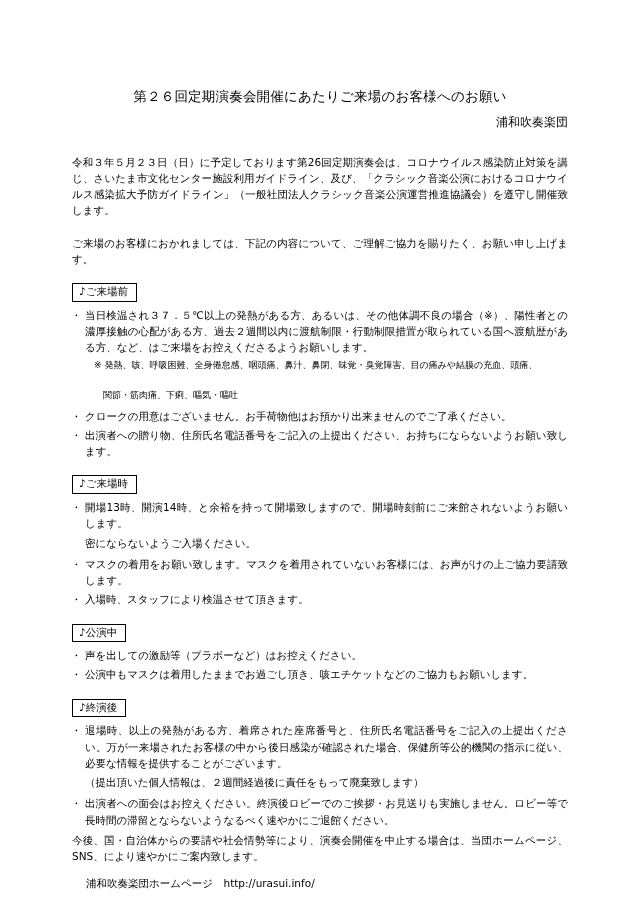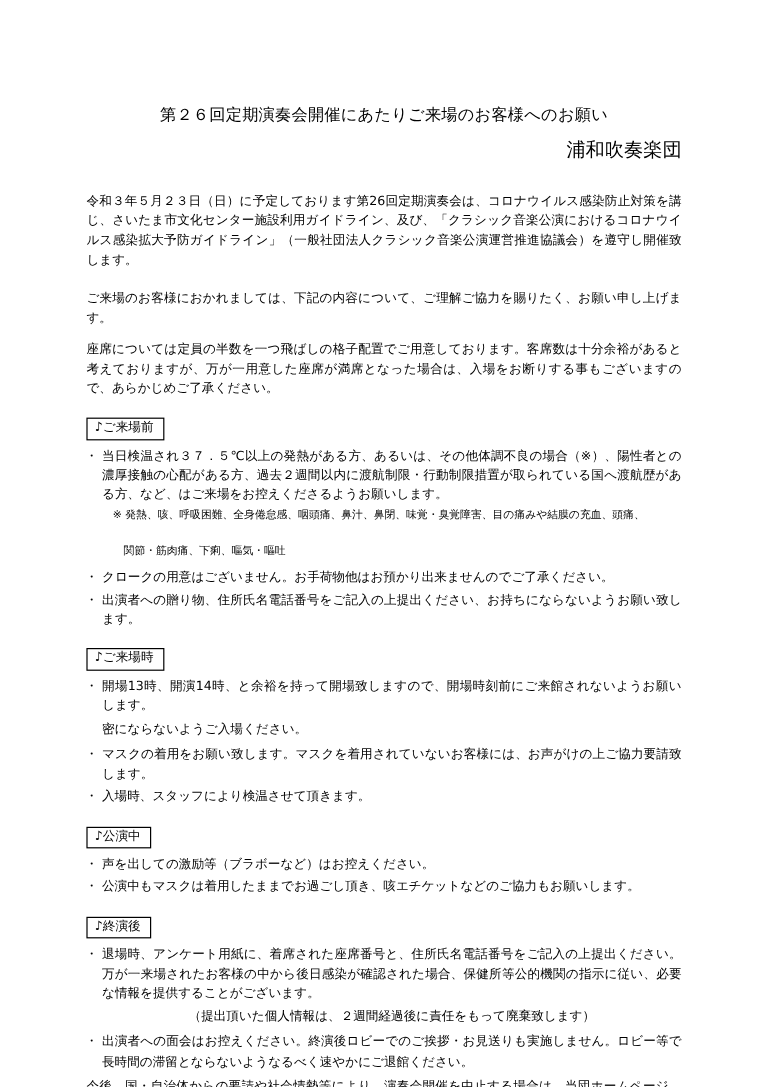--- a/index.html
+++ b/index.html
@@ -24,21 +24,21 @@
   }
   .doc-title {
     text-align: center;
     font-size: 13.5px;
     letter-spacing: 0.2px;
     margin: 14px 0 6px 0;
     font-weight: normal;
   }
   .byline {
     text-align: right;
-    font-size: 16px;
+    font-size: 12px;
     margin: 0 0 22px 0;
   }
   p.para {
     margin: 0 0 10px 0;
     text-align: justify;
     text-justify: inter-character;
   }
   p.para.tight {
     margin-bottom: 16px;
   }
@@ -82,21 +82,20 @@
   }
   .note-indent {
     font-size: 9px;
     line-height: 1.5;
     padding-left: 31px;
     margin: 17px 0 3px 0;
   }
   .paren {
     padding-left: 13px;
     margin: 2px 0 4px 0;
-    text-align: center;
   }
   .closing {
     margin-top: 20px;
   }
   .contact-lines {
     margin: 6px 0 0 0;
     padding-left: 14px;
   }
   .contact-lines div {
     margin-bottom: 2px;
@@ -106,21 +105,20 @@
 <body>
 
 <div class="page">
 
   <h1 class="doc-title">第２６回定期演奏会開催にあたりご来場のお客様へのお願い</h1>
   <div class="byline">浦和吹奏楽団</div>
 
   <p class="para tight">令和３年５月２３日（日）に予定しております第26回定期演奏会は、コロナウイルス感染防止対策を講じ、さいたま市文化センター施設利用ガイドライン、及び、「クラシック音楽公演におけるコロナウイルス感染拡大予防ガイドライン」（一般社団法人クラシック音楽公演運営推進協議会）を遵守し開催致します。</p>
   <p class="para">ご来場のお客様におかれましては、下記の内容について、ご理解ご協力を賜りたく、お願い申し上げます。</p>
 
-  <p class="para">座席については定員の半数を一つ飛ばしの格子配置でご用意しております。客席数は十分余裕があると考えておりますが、万が一用意した座席が満席となった場合は、入場をお断りする事もございますので、あらかじめご了承ください。</p>
 
   <div class="section">
     <div class="section-head">♪ご来場前</div>
     <ul class="items">
       <li>当日検温され３７．５℃以上の発熱がある方、あるいは、その他体調不良の場合（※）、陽性者との濃厚接触の心配がある方、過去２週間以内に渡航制限・行動制限措置が取られている国へ渡航歴がある方、など、はご来場をお控えくださるようお願いします。</li>
     </ul>
     <div class="note">※ 発熱、咳、呼吸困難、全身倦怠感、咽頭痛、鼻汁、鼻閉、味覚・臭覚障害、目の痛みや結膜の充血、頭痛、</div>
     <div class="note-indent">関節・筋肉痛、下痢、嘔気・嘔吐</div>
     <ul class="items">
       <li>クロークの用意はございません。お手荷物他はお預かり出来ませんのでご了承ください。</li>
@@ -144,21 +142,21 @@
     <div class="section-head">♪公演中</div>
     <ul class="items">
       <li>声を出しての激励等（ブラボーなど）はお控えください。</li>
       <li>公演中もマスクは着用したままでお過ごし頂き、咳エチケットなどのご協力もお願いします。</li>
     </ul>
   </div>
 
   <div class="section">
     <div class="section-head">♪終演後</div>
     <ul class="items">
-      <li>退場時、アンケート用紙に、着席された座席番号と、住所氏名電話番号をご記入の上提出ください。万が一来場されたお客様の中から後日感染が確認された場合、保健所等公的機関の指示に従い、必要な情報を提供することがございます。</li>
+      <li>退場時、以上の発熱がある方、着席された座席番号と、住所氏名電話番号をご記入の上提出ください。万が一来場されたお客様の中から後日感染が確認された場合、保健所等公的機関の指示に従い、必要な情報を提供することがございます。</li>
     </ul>
     <div class="paren">（提出頂いた個人情報は、２週間経過後に責任をもって廃棄致します）</div>
     <ul class="items">
       <li>出演者への面会はお控えください。終演後ロビーでのご挨拶・お見送りも実施しません。ロビー等で長時間の滞留とならないようなるべく速やかにご退館ください。</li>
     </ul>
   </div>
 
   <p class="para closing">今後、国・自治体からの要請や社会情勢等により、演奏会開催を中止する場合は、当団ホームページ、SNS、により速やかにご案内致します。</p>
 
   <div class="contact-lines">

